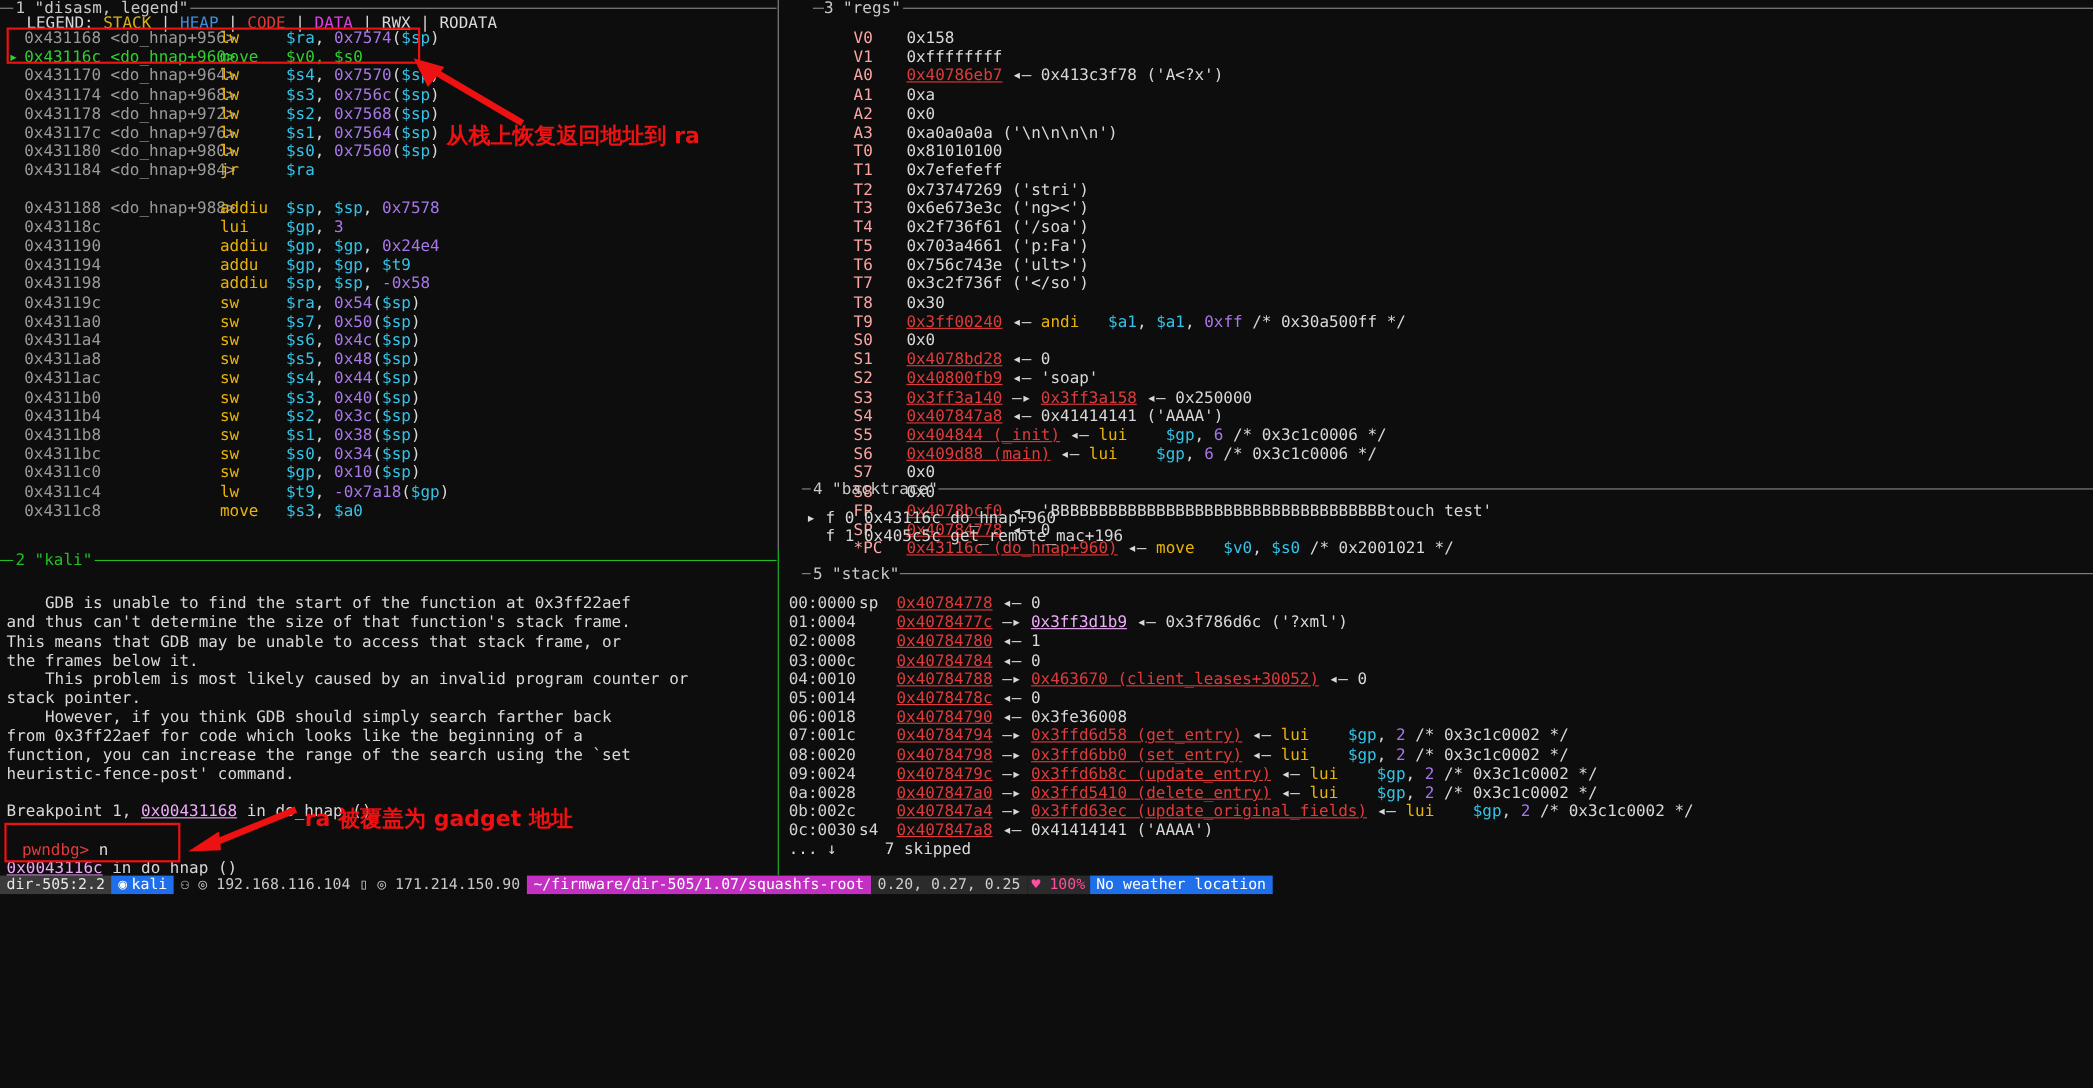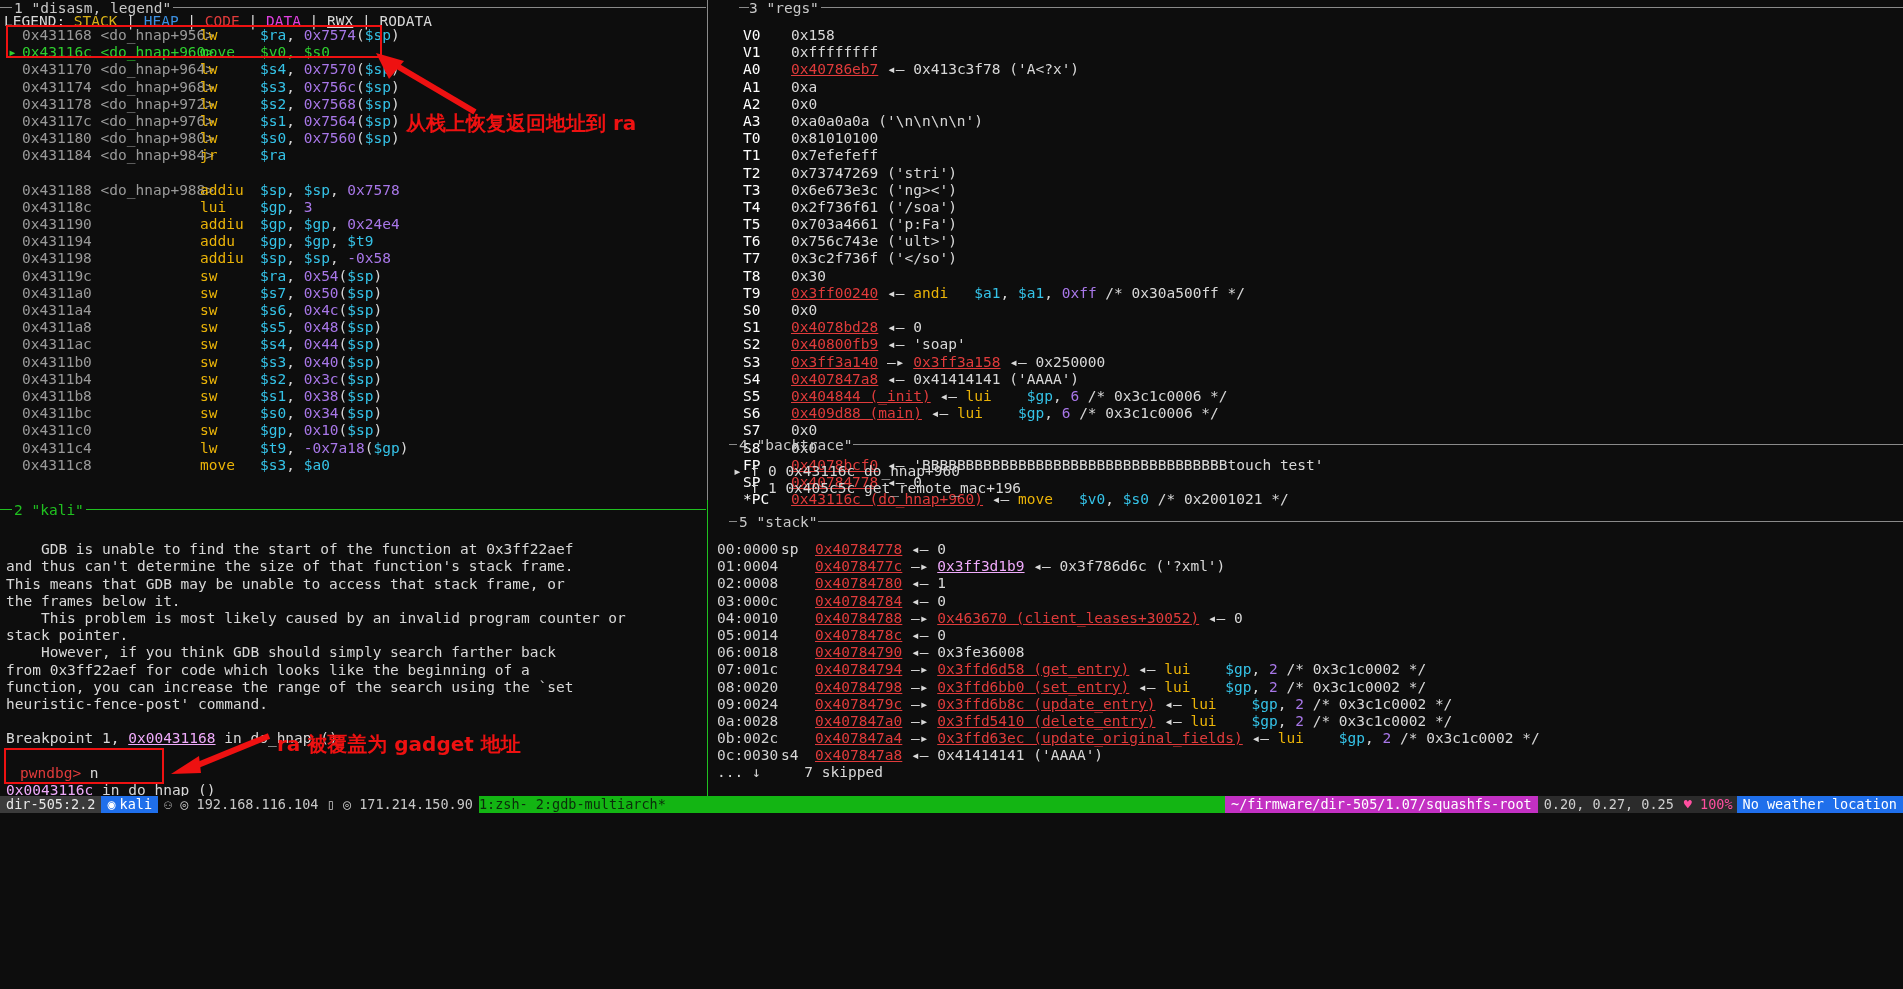--- a/index.html
+++ b/index.html
@@ -28,21 +28,21 @@
   
   .pane { position:absolute; }
   .pane-title { position:absolute; font-size:14.5px; color:#c8c8c8; white-space:pre; }
   .hr { position:absolute; height:1px; background:#8a8a8a; }
   .vr { position:absolute; width:1px; background:#8a8a8a; }
   .vr-green { position:absolute; width:1px; background:#20c020; }
   .hr-green { position:absolute; height:1px; background:#20c020; }
 
   
   #pane-disasm { left:0; top:0; width:706px; height:498px; }
-  #legend-line { position:absolute; left:4px; top:13px; }
+  #legend-line { position:absolute; left:24px; top:13px; }
   #disasm-lines { position:absolute; left:8px; top:27px; }
 
   .row { display:block; height:17.2px; }
   .col-addr  { display:inline-block; width:178px; }
   .col-mn    { display:inline-block; width:60px; }
   .col-ops   { display:inline-block; }
   .marker    { display:inline-block; width:14px; color:#2fd02f; }
 
   
   #disasm-box {
@@ -56,21 +56,21 @@
 
   
   #print-box {
     position:absolute; left:4px; top:748px; width:160px; height:36px;
     border:2.5px solid #ee1111; pointer-events:none;
   }
 
   
   #pane-regs { left:709px; top:0; width:1194px; height:440px; }
   #regs-lines { position:absolute; left:34px; top:27px; }
-  .reg-name { display:inline-block; width:40px; color:#ffffff; }
+  .reg-name { display:inline-block; width:40px; color:#fca5a5;margin-left:33px; }
 
   
   #pane-bt { left:709px; top:442px; width:1194px; height:70px; }
   #bt-lines { position:absolute; left:24px; top:21px; }
 
   
   #pane-stack { left:709px; top:514px; width:1194px; height:278px; }
   #stack-lines { position:absolute; left:8px; top:27px; }
   .stk-off { display:inline-block; width:64px; color:#d0d0d0; }
 
@@ -162,23 +162,20 @@
     <div class="sb sb-host">
       <span style="margin-right:4px;">◉</span>
       <span>kali</span>
     </div>
     <div class="sb sb-ip1">
       <span>⚇ ◎ </span>
       <span>192.168.116.104</span>
       <span> ▯ ◎ </span>
       <span>171.214.150.90</span>
     </div>
-    <div class="sb sb-green">
-      <span>1:zsh- 2:gdb-multiarch*</span>
-    </div>
     <div class="sb sb-path">~/firmware/dir-505/1.07/squashfs-root</div>
     <div class="sb sb-load">0.20, 0.27, 0.25</div>
     <div class="sb sb-batt">
       <span>♥ </span>
       <span>100%</span>
     </div>
     <div class="sb sb-weather">No weather location</div>
   </div>
 
   <div id="bottom-fill"></div>

